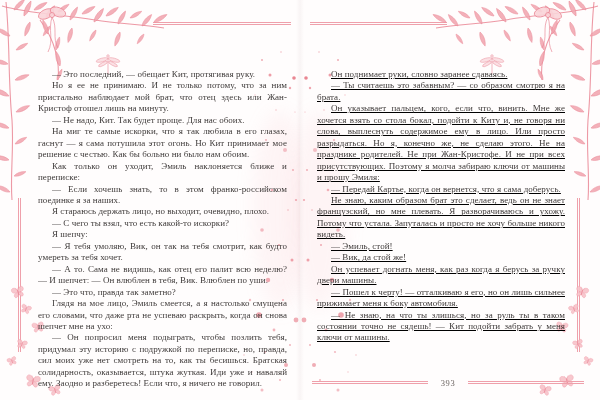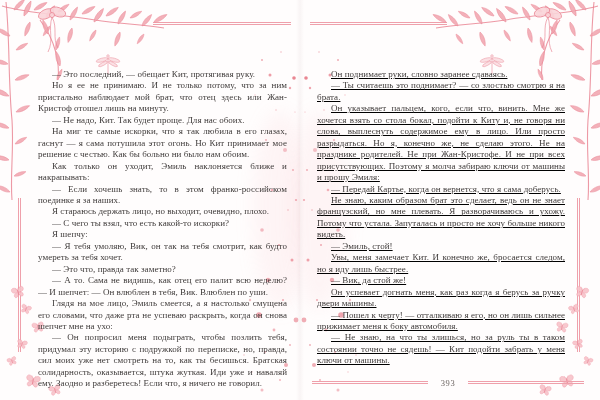--- a/index.html
+++ b/index.html
@@ -193,52 +193,51 @@
     <div class="side-rule"></div>
     <svg class="decor-overlay" viewBox="0 0 300 400">
       <use href="#splatter-set"></use>
       <use href="#butterfly-set"></use>
     </svg>
     <div class="text-block">
         <p>— Это последний, — обещает Кит, протягивая руку.</p>
         <p>Но я ее не принимаю. И не только потому, что за ним пристально наблюдает мой брат, что отец здесь или Жан-Кристоф отошел лишь на минуту.</p>
         <p>— Не надо, Кит. Так будет проще. Для нас обоих.</p>
         <p>На миг те самые искорки, что я так любила в его глазах, гаснут — я сама потушила этот огонь. Но Кит принимает мое решение с честью. Как бы больно ни было нам обоим.</p>
-        <p>Как только он уходит, Эмиль наклоняется ближе и накрапывать:</p>
+        <p>Как только он уходит, Эмиль наклоняется ближе и переписке:</p>
         <p>— Если хочешь знать, то в этом франко-российском поединке я за наших.</p>
         <p>Я стараюсь держать лицо, но выходит, очевидно, плохо.</p>
         <p>— С чего ты взял, что есть какой-то искорки?</p>
         <p>Я шепчу:</p>
         <p>— Я тебя умоляю, Вик, он так на тебя смотрит, как будто умереть за тебя хочет.</p>
+        <p>— А то. Сама не видишь, как отец его палит всю неделю? — И шепчет: — Он влюблен в тебя, Вик. Влюблен по уши.</p>
         <p>— Это что, правда так заметно?</p>
-        <p>— А то. Сама не видишь, как отец его палит всю неделю? — И шепчет: — Он влюблен в тебя, Вик. Влюблен по уши.</p>
         <p>Глядя на мое лицо, Эмиль смеется, а я настолько смущена его словами, что даже рта не успеваю раскрыть, когда он снова шепчет мне на ухо:</p>
         <p>— Он попросил меня подыграть, чтобы позлить тебя, придумал эту историю с подружкой по переписке, но, правда, сил моих уже нет смотреть на то, как ты бесишься. Братская солидарность, оказывается, штука жуткая. Иди уже и наваляй ему. Заодно и разберетесь! Если что, я ничего не говорил.</p>
       </div>
   </div>
 
   <div class="page right">
     <div class="wash"></div>
     <svg class="corner" viewBox="0 0 176 206">
       <use href="#corner-floral"></use>
     </svg>
     <div class="top-rule dbl-h"></div>
     <div class="side-rule"></div>
     <svg class="decor-overlay" viewBox="0 0 300 400">
       <use href="#splatter-set"></use>
       <use href="#butterfly-set"></use>
     </svg>
     <div class="text-block">
         <p>Он поднимает руки, словно заранее сдаваясь.</p>
-        <p>— Ты считаешь это поднимает? — со злостью смотрю я на брата.</p>
+        <p>— Ты считаешь это забавным? — со образом смотрю я на брата.</p>
         <p>Он указывает пальцем, кого, если что, винить. Мне же хочется взять со стола бокал, подойти к Киту и, не говоря ни слова, выплеснуть содержимое ему в лицо. Или просто разрыдаться. Но я, конечно же, не сделаю этого. Не на празднике родителей. Не при Жан-Кристофе. И не при всех присутствующих. Поэтому я молча забираю ключи от машины и прошу Эмиля:</p>
         <p>— Передай Картье, когда он вернется, что я сама доберусь.</p>
         <p>Не знаю, каким образом брат это сделает, ведь он не знает французский, но мне плевать. Я разворачиваюсь и ухожу. Потому что устала. Запуталась и просто не хочу больше никого видеть.</p>
         <p>— Эмиль, стой!</p>
-        <p>Увы, меня замечает Кит. И конечно же, бросается следом, но я иду лишь быстрее.</p>
         <p>— Вик, да стой же!</p>
         <p>Он успевает догнать меня, как раз когда я берусь за ручку двери машины.</p>
         <p>— Пошел к черту! — отталкиваю я его, но он лишь сильнее прижимает меня к боку автомобиля.</p>
         <p>— Не знаю, на что ты злишься, но за руль ты в таком состоянии точно не сядешь! — Кит подойти забрать у меня ключи от машины.</p>
       </div>
     <div class="footer">
       <span class="frule dbl-h"></span>
       <span class="pageno">393</span>
       <span class="frule dbl-h"></span>
     </div>

